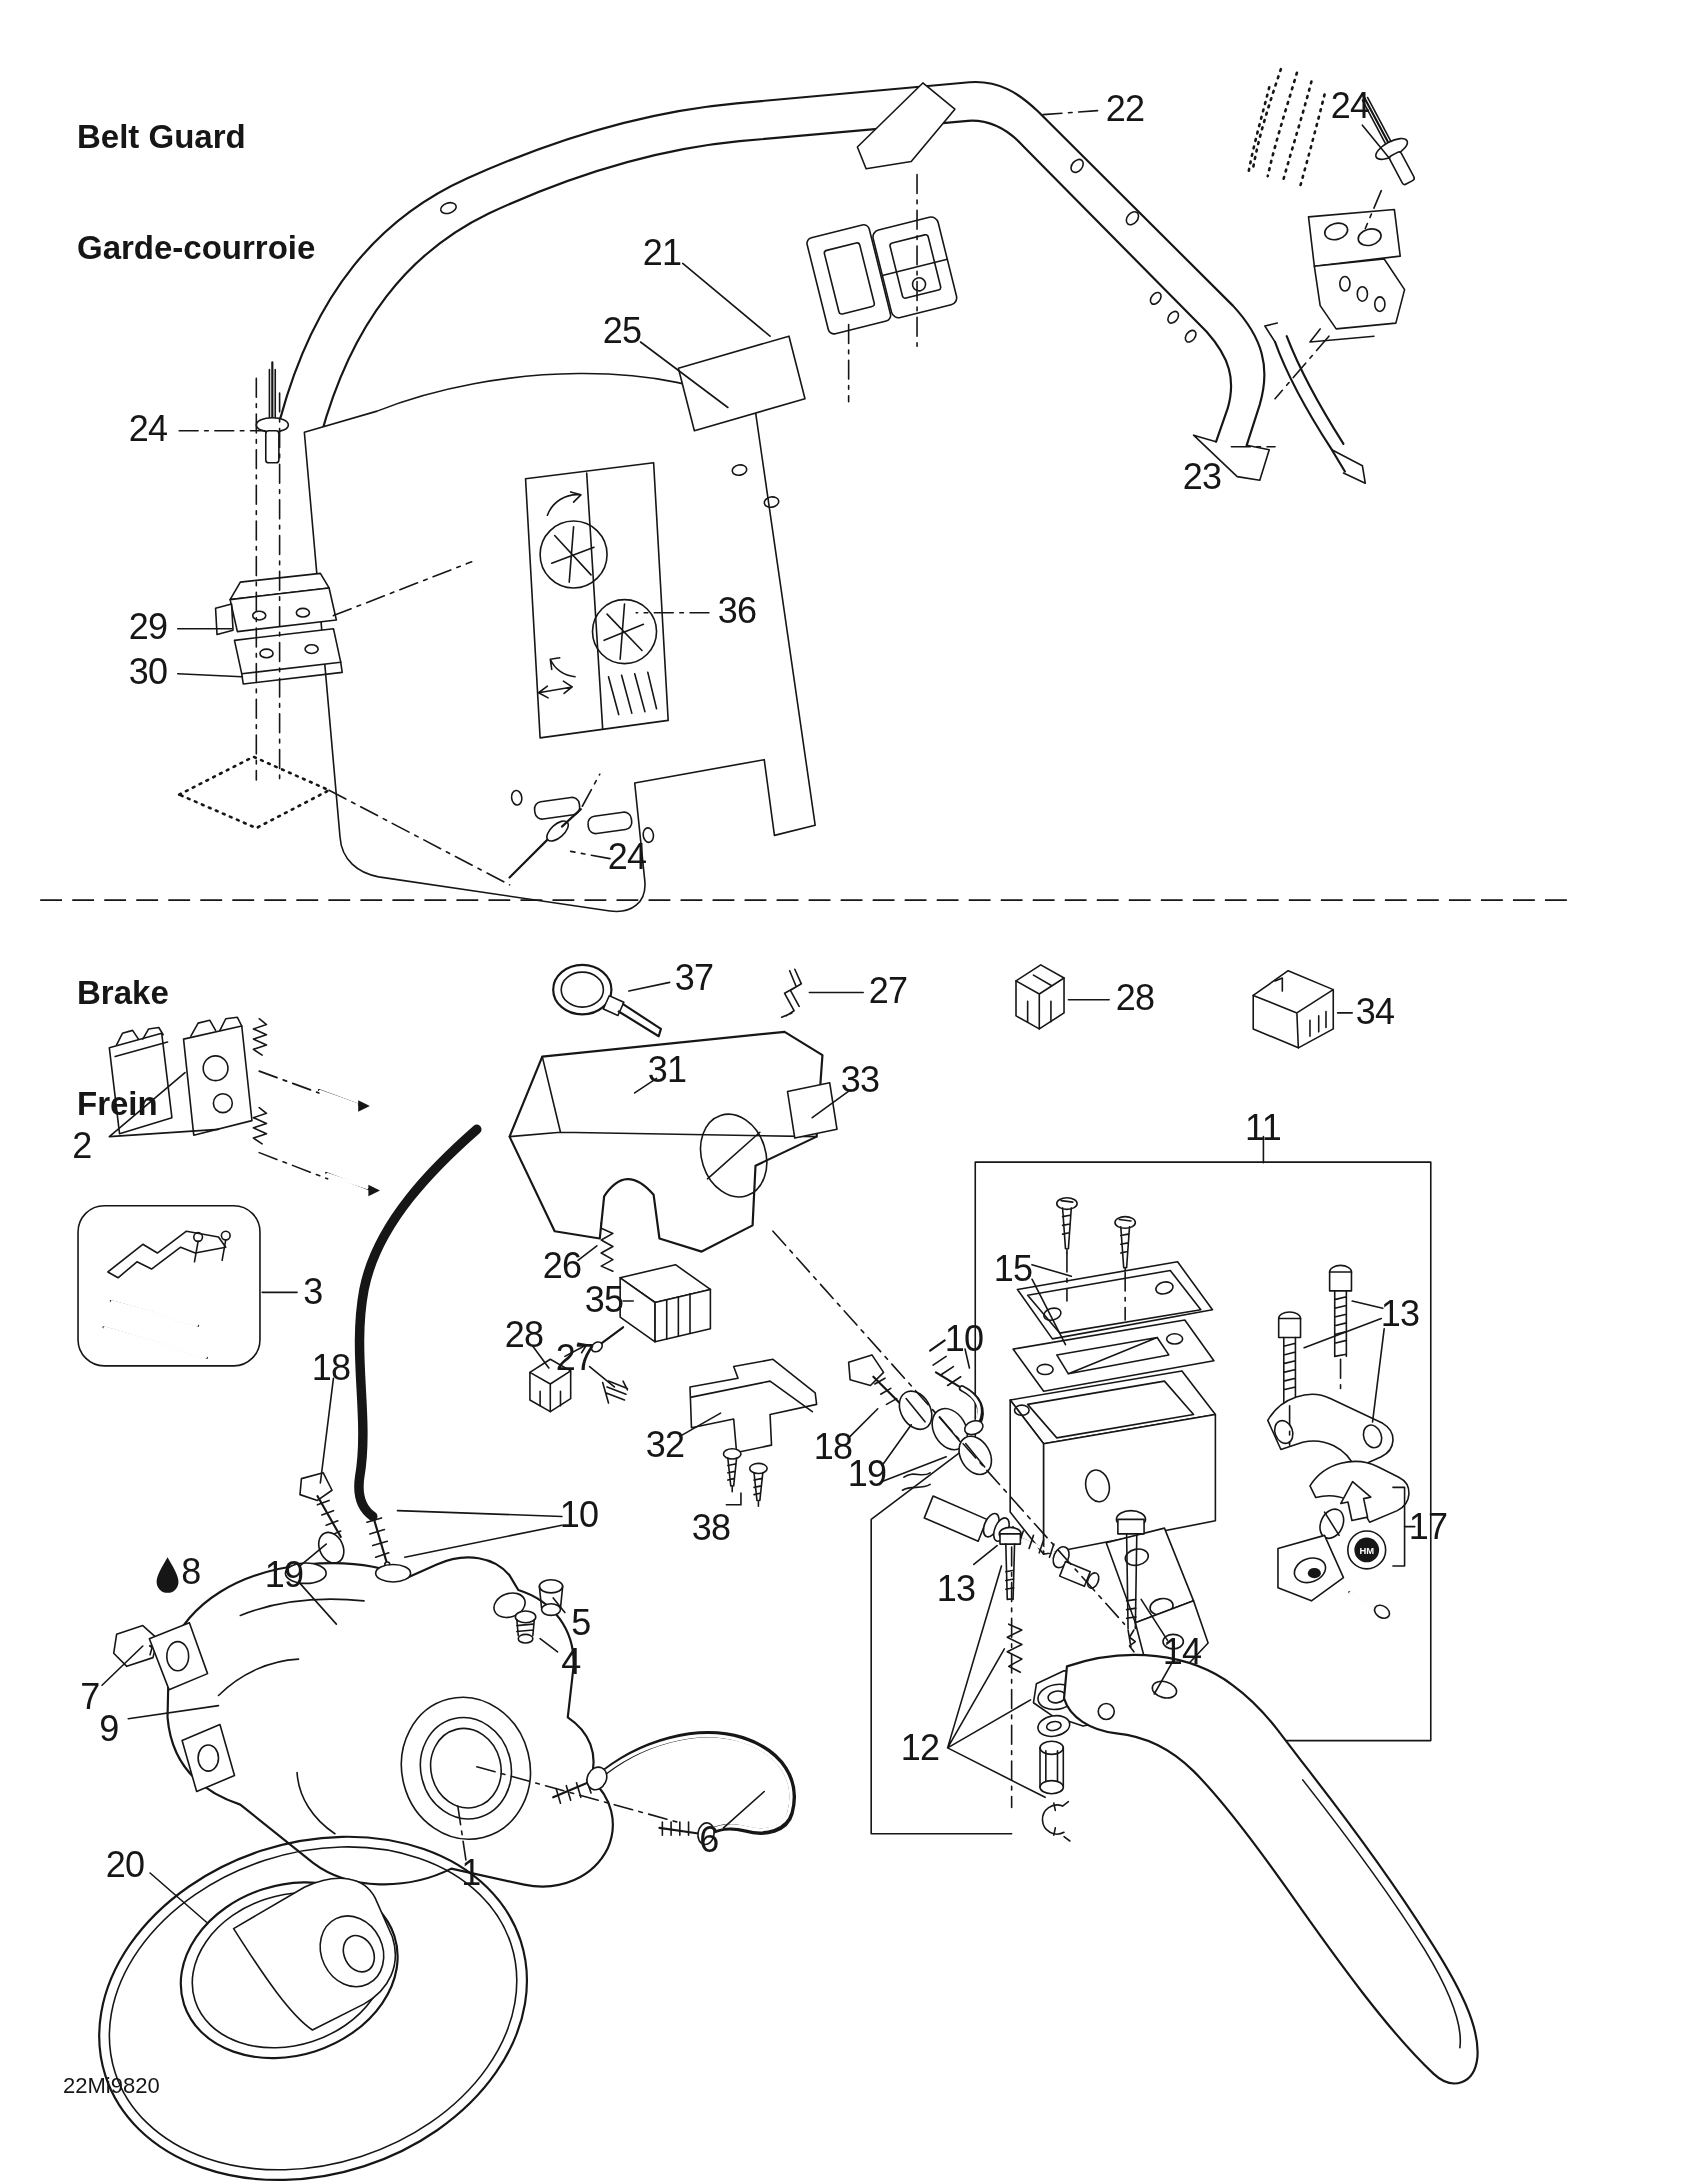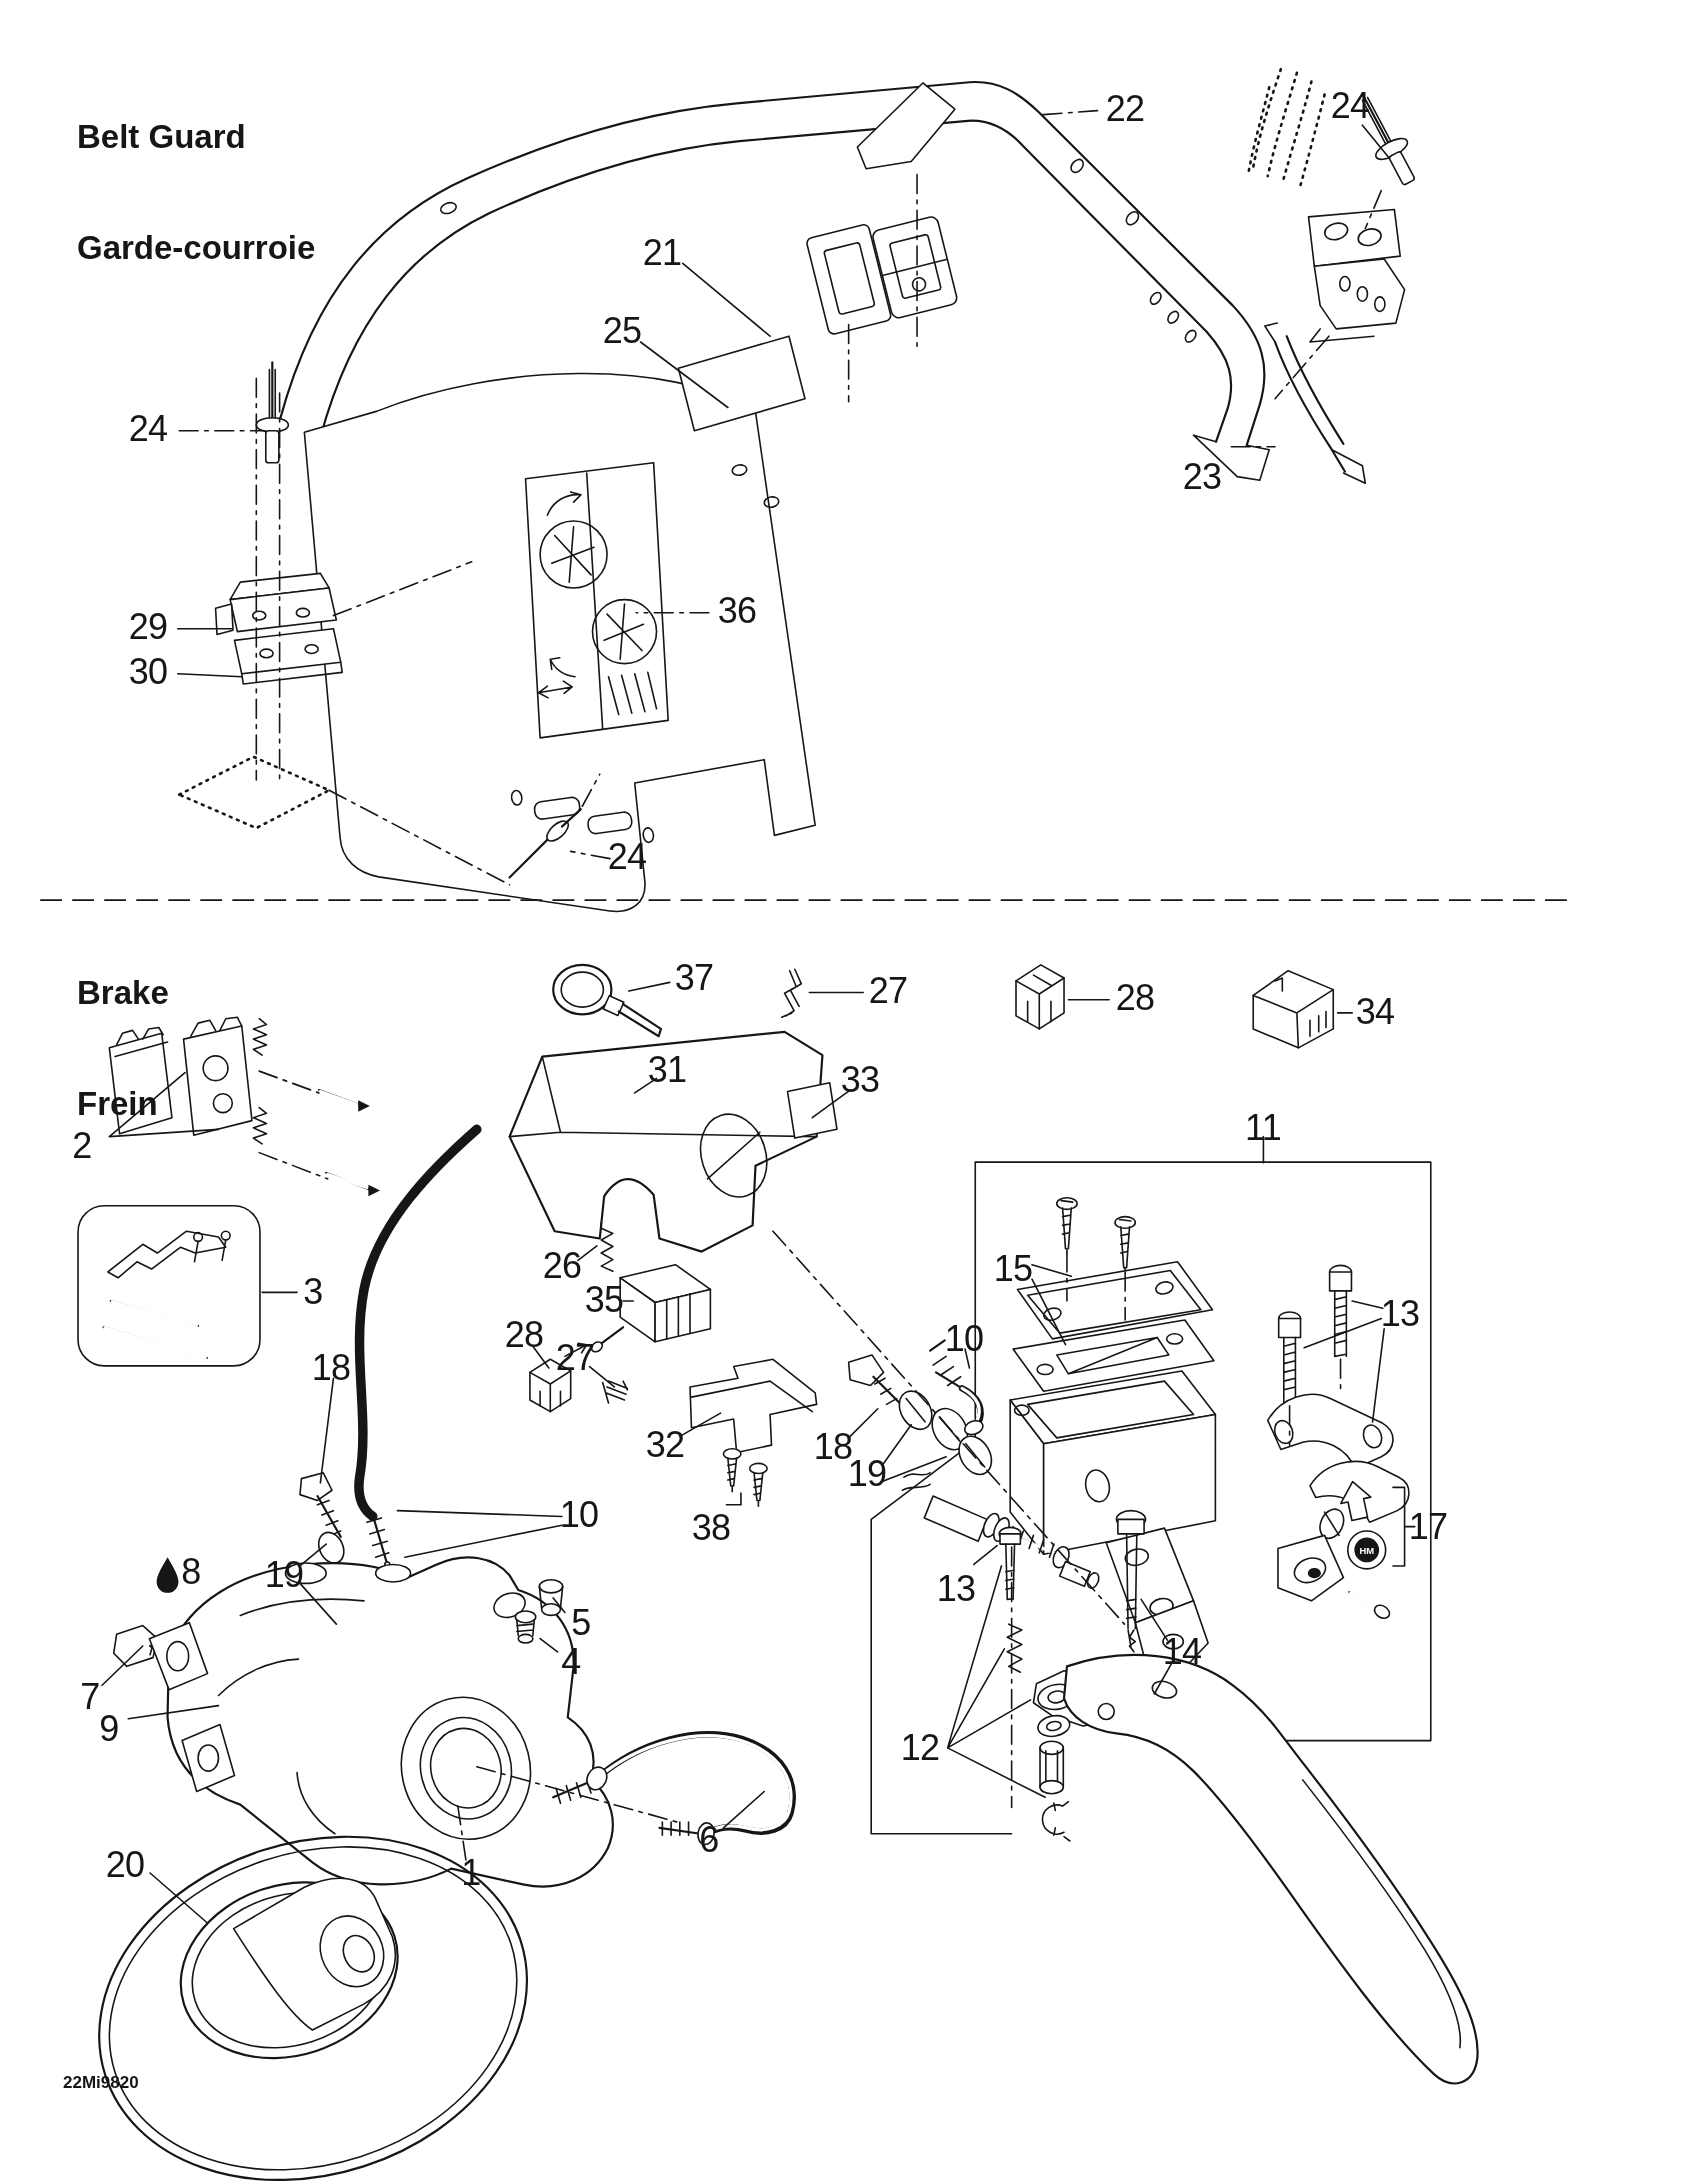--- a/index.html
+++ b/index.html
@@ -14,21 +14,21 @@
   .ld  {fill:none;stroke:#161616;stroke-width:2.2;stroke-linecap:round;}
   .dd  {fill:none;stroke:#161616;stroke-width:2.2;stroke-dasharray:26 9 5 9;stroke-linecap:round;}
   .dash{fill:none;stroke:#161616;stroke-width:2.6;stroke-dasharray:30 14;}
   .dots{fill:none;stroke:#161616;stroke-width:3.6;stroke-dasharray:2.5 8;stroke-linecap:round;}
   .thick{fill:none;stroke:#161616;stroke-width:13;stroke-linecap:round;}
   .tube {fill:none;stroke:#161616;stroke-width:9;stroke-linecap:round;}
   .tubec{fill:none;stroke:#ffffff;stroke-width:4.5;stroke-linecap:round;}
   .co{position:absolute;transform:translate(-50%,-50%);font-size:36px;font-weight:400;
       letter-spacing:-0.7px;white-space:nowrap;}
   .title{position:absolute;font-size:33px;font-weight:700;line-height:1.12;white-space:pre;}
-  .code{position:absolute;font-size:17px;font-weight:700;}
+  .code{position:absolute;font-size:22px;font-weight:400;}
 </style>
 </head>
 <body>
 
 <div id="page">
 
   <svg id="art" viewBox="0 0 2311 3000" xmlns="http://www.w3.org/2000/svg">
 
     <g>
       <path class="ln" d="M 385,575 C 432,402 520,300 642,245 C 782,182 902,152 1012,142 L 1332,113 C 1372,110 1400,128 1426,153 L 1694,420 C 1735,464 1746,505 1731,556 L 1713,612"></path>

